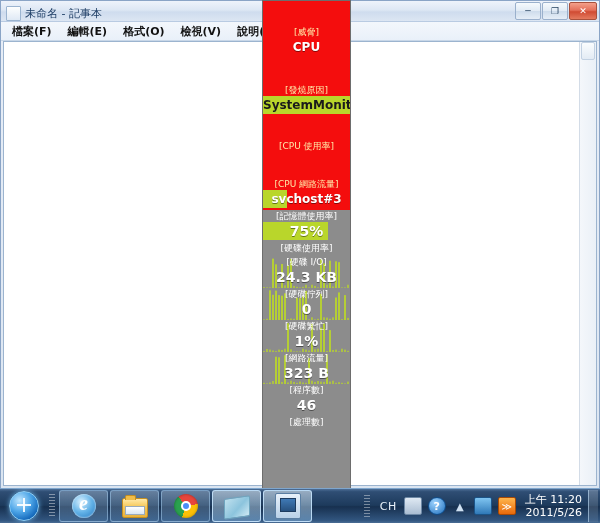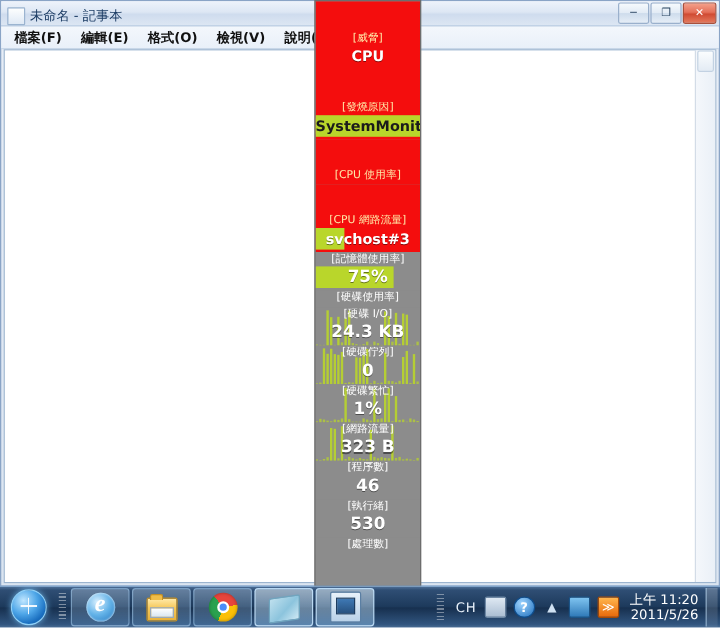--- a/index.html
+++ b/index.html
@@ -435,26 +435,20 @@
         <div class="val">323 B</div>
       </div>
     </div>
     <div class="blk norm">
       <div class="lbl">[程序數]</div>
       <div class="barwrap">
         <div class="val">46</div>
       </div>
     </div>
     <div class="blk norm">
-      <div class="lbl">[執行緒]</div>
-      <div class="barwrap">
-        <div class="val">530</div>
-      </div>
-    </div>
-    <div class="blk norm">
       <div class="lbl">[處理數]</div>
     </div>
   </div>
 
 <div id="taskbar">
   <div id="startorb">
     <div id="orb"></div>
   </div>
   <div id="grip"></div>
 

